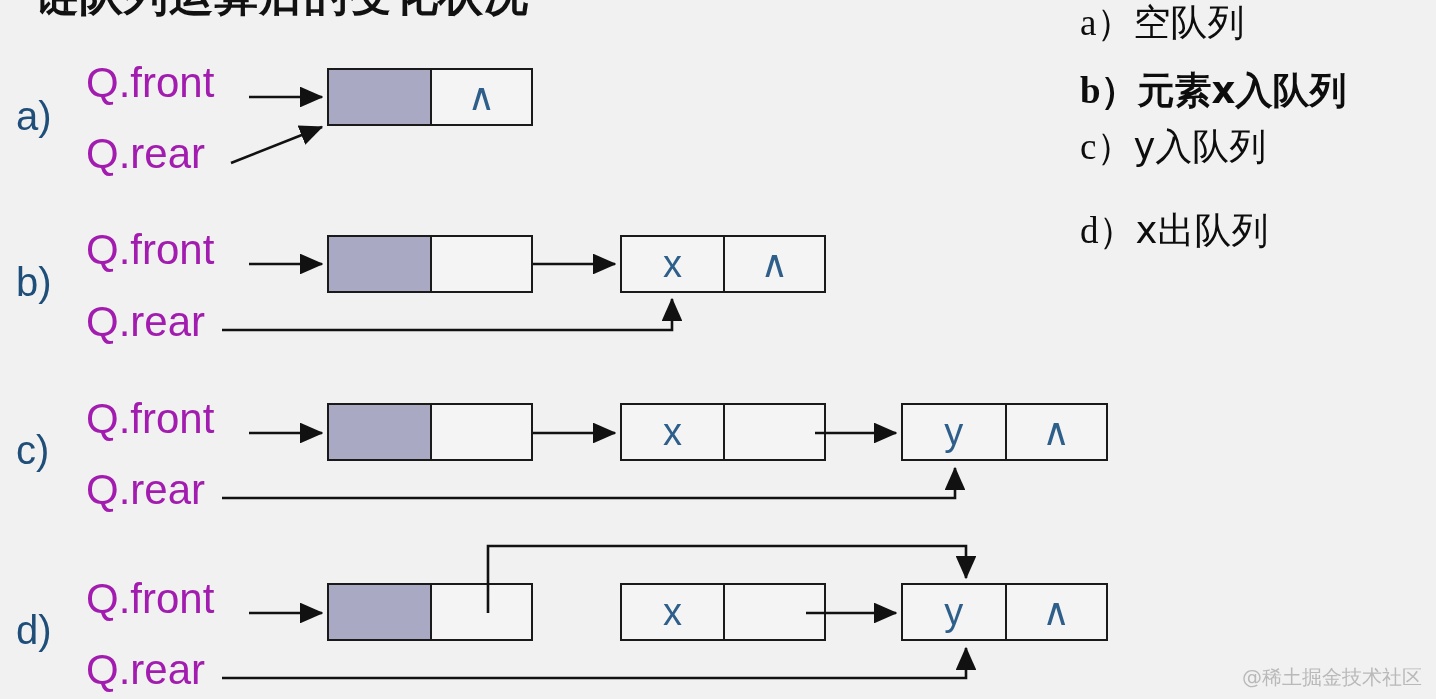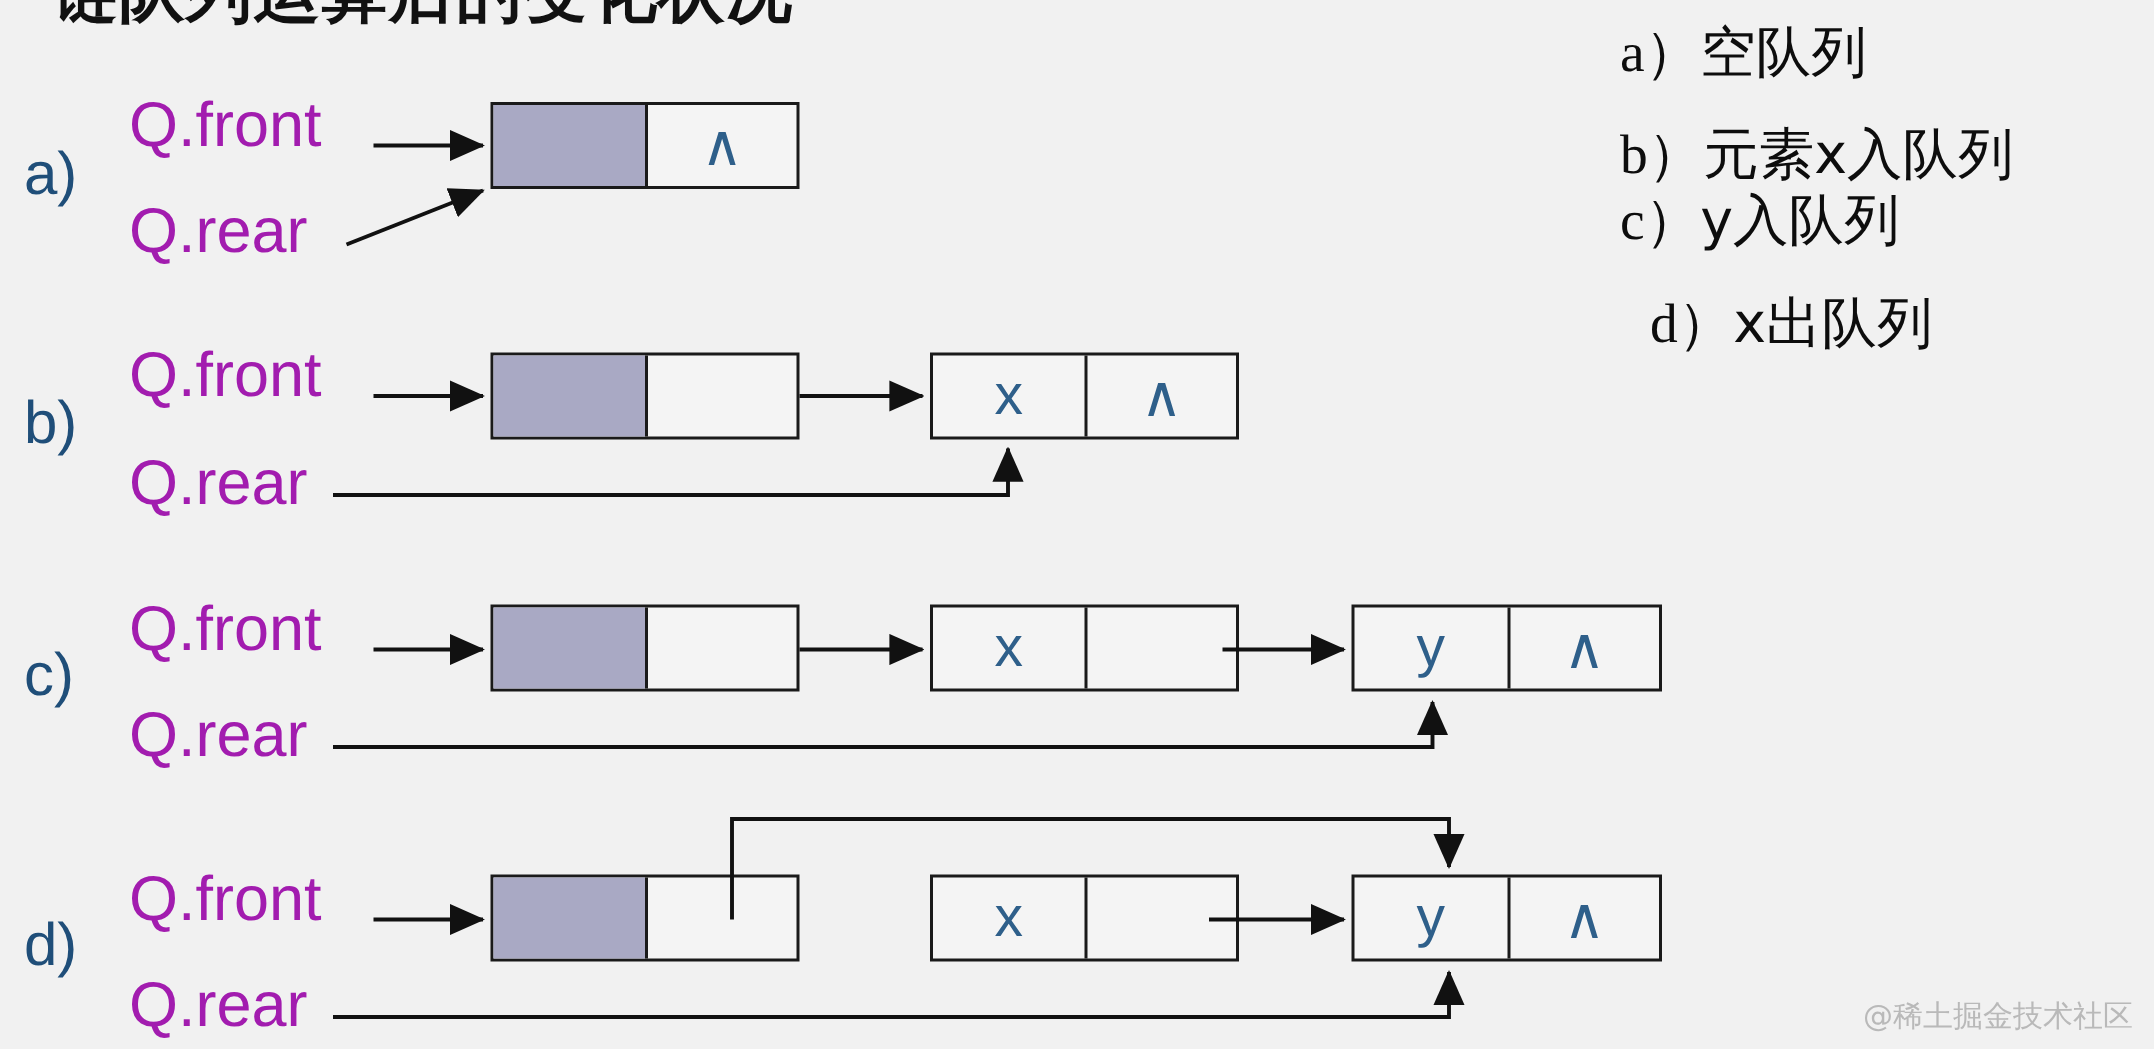--- a/index.html
+++ b/index.html
@@ -186,29 +186,29 @@
       <path d="M222,498 L955,498 L955,468" marker-end="url(#ah)"></path>
 
       <path d="M249,613 L322,613" marker-end="url(#ah)"></path>
       <path d="M488,613 L488,546 L966,546 L966,578" marker-end="url(#ah)"></path>
       <path d="M806,613 L896,613" marker-end="url(#ah)"></path>
       <path d="M222,678 L966,678 L966,648" marker-end="url(#ah)"></path>
     </g>
   </svg>
 
   <div class="legend">
-    <div class="legend-item" style="top:16px;">
+    <div class="legend-item" style="top:4px;">
       <span class="lg-key">a）</span><span>空队列</span>
     </div>
-    <div class="legend-item" style="top:84px;">
+    <div class="legend-item" style="top:72px;font-weight:bold;">
       <span class="lg-key">b）</span><span>元素x入队列</span>
     </div>
     <div class="legend-item" style="top:128px;">
       <span class="lg-key">c）</span><span>y入队列</span>
     </div>
-    <div class="legend-item" style="top:197px;margin-left:20px;">
+    <div class="legend-item" style="top:212px;">
       <span class="lg-key">d）</span><span>x出队列</span>
     </div>
   </div>
 
   <div class="watermark">@稀土掘金技术社区</div>
 
 </div>
 
 </body></html>

